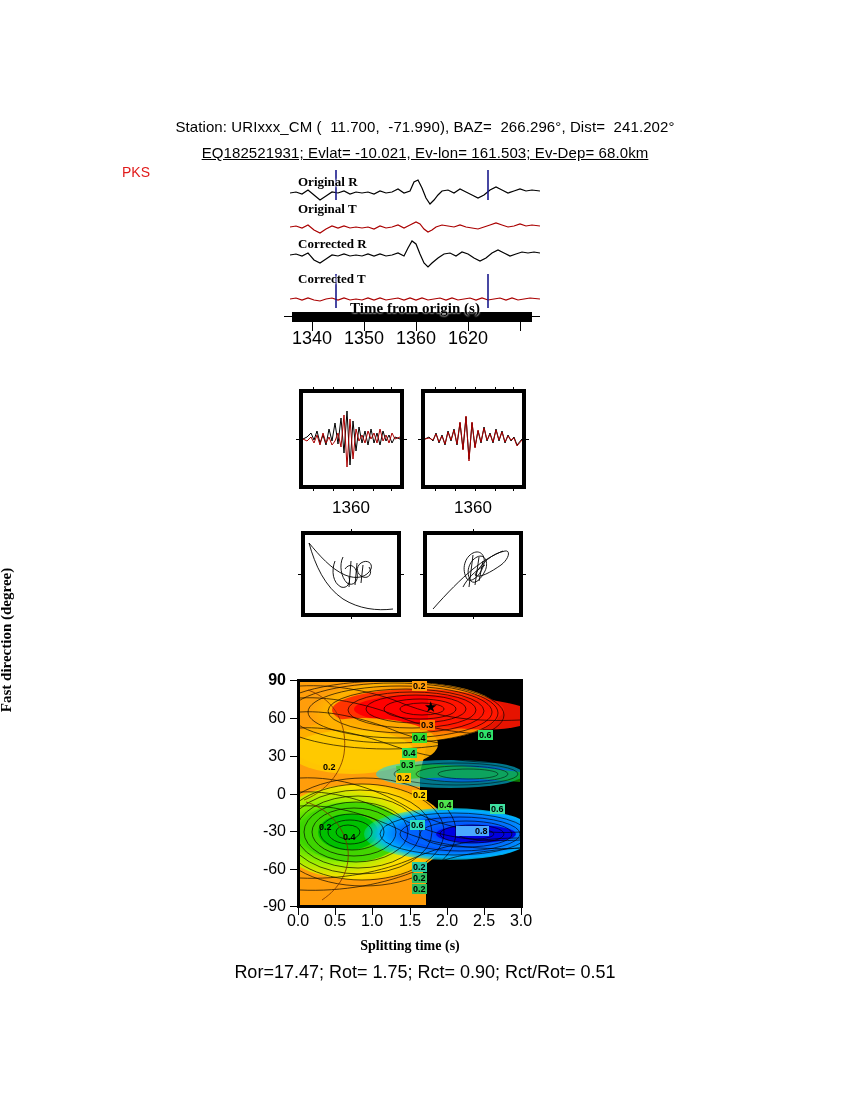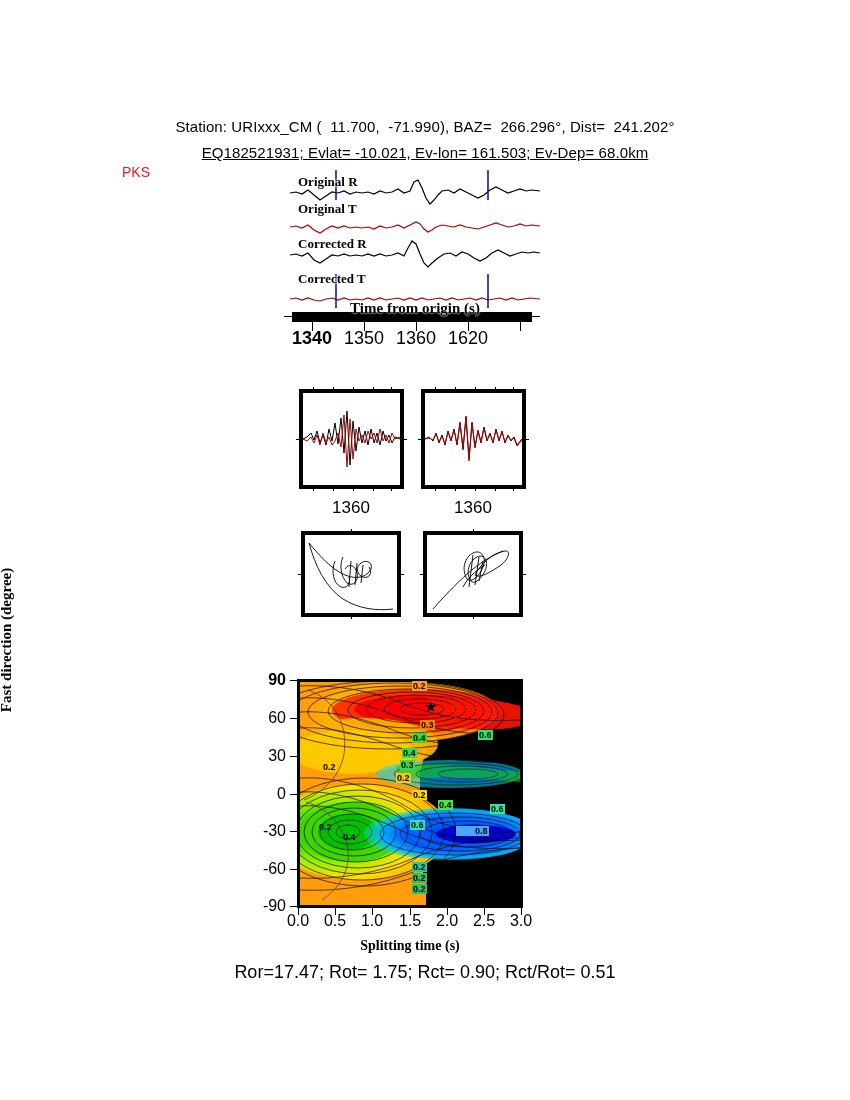--- a/index.html
+++ b/index.html
@@ -123,21 +123,21 @@
   <div class="taxisline"></div>
   <div class="taxis"></div>
   <div>
     <div class="ttick" style="left:312px;"></div>
     <div class="ttick" style="left:364px;"></div>
     <div class="ttick" style="left:416px;"></div>
     <div class="ttick" style="left:468px;"></div>
     <div class="ttick" style="left:520px;"></div>
   </div>
   <div class="tlabrow">
-    <span class="tlab" style="left:17px;font-weight:bold;">1340</span>
+    <span class="tlab" style="left:17px;">1340</span>
     <span class="tlab" style="left:69px;">1350</span>
     <span class="tlab" style="left:121px;">1360</span>
     <span class="tlab" style="left:173px;">1620</span>
   </div>
 
   <div class="panel pw" style="left:299px;top:389px;">
     <div class="ptickT" style="left:10px;"></div>
       <div class="ptickT" style="left:30px;"></div>
     <div class="ptickT" style="left:50px;"></div>
       <div class="ptickT" style="left:70px;"></div>

